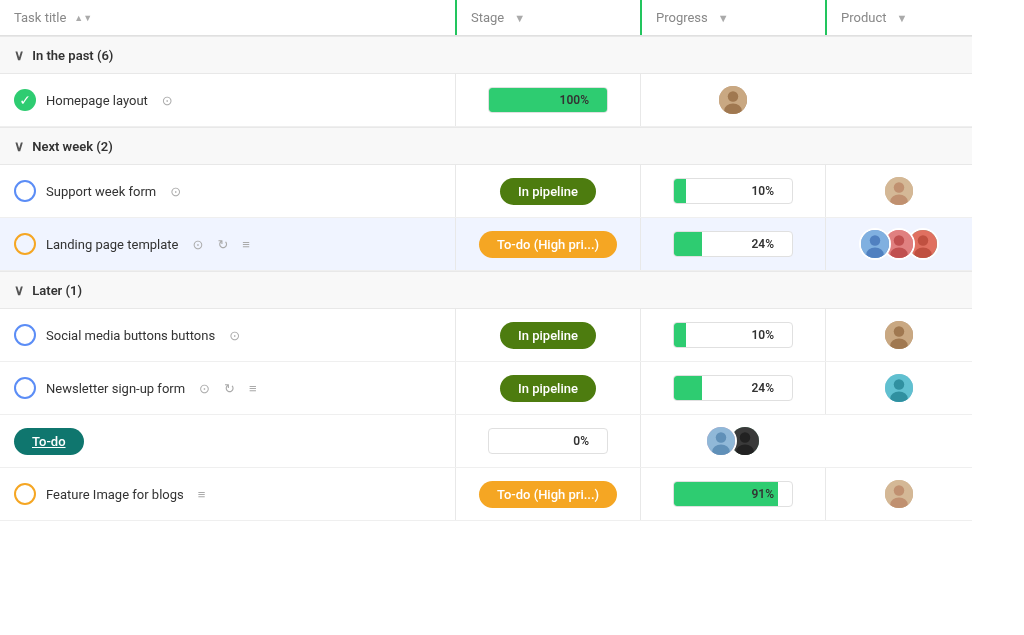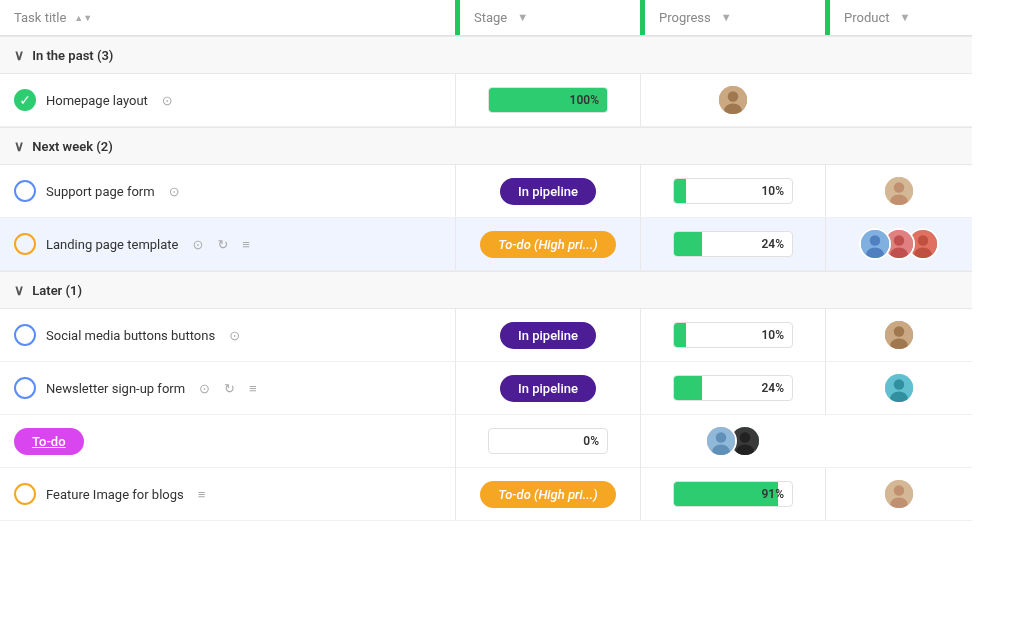--- a/index.html
+++ b/index.html
@@ -27,21 +27,22 @@
     .th {
       padding: 10px 14px;
       color: #888;
       font-size: 13px;
       font-weight: 400;
       display: flex;
       align-items: center;
       gap: 6px;
     }
     .th:not(:first-child) {
-      border-left: 5px solid #22c55e;
+      border-left: 2px solid #22c55e;
+      align-items: flex-end;
     }
 
     
     .group-header {
       display: flex;
       align-items: center;
       gap: 8px;
       padding: 10px 14px;
       background: #f8f8f8;
       border-top: 1px solid #e8e8e8;
@@ -111,44 +112,44 @@
     
     .stage-badge {
       padding: 6px 18px;
       border-radius: 20px;
       color: white;
       font-size: 13px;
       font-weight: 500;
       white-space: nowrap;
     }
     .badge-complete { background: #2ecc71; }
-    .badge-in-pipeline { background: #4c1d95; }
-    .badge-todo-high { background: #f5a623; font-style: italic; }
-    .badge-todo { background: #d946ef; text-decoration: underline; }
+    .badge-in-pipeline { background: #4d7c0f; }
+    .badge-todo-high { background: #f5a623; }
+    .badge-todo { background: #0f766e; text-decoration: underline; }
 
     
     .progress-container {
       display: flex;
       align-items: center;
       width: 120px;
       border: 1.5px solid #e0e0e0;
       border-radius: 4px;
       height: 26px;
       overflow: hidden;
       position: relative;
       background: #fff;
     }
     .progress-fill {
       height: 100%;
       background: #2ecc71;
       border-radius: 2px 0 0 2px;
     }
     .progress-label {
       position: absolute;
-      right: 8px;
+      right: 18px;
       font-size: 12px;
       font-weight: 600;
       color: #333;
     }
 
     
     .avatar {
       width: 32px;
       height: 32px;
       border-radius: 50%;
@@ -224,21 +225,21 @@
       <span class="dropdown-arrow">▼</span>
     </div>
     <div class="th">
       <span>Product</span>
       <span class="dropdown-arrow">▼</span>
     </div>
   </div>
 
   <div class="group-header">
     <span class="chevron">∨</span>
-    <span>In the past (3)</span>
+    <span>In the past (6)</span>
   </div>
 
   <div class="data-row">
     <div class="cell task-title-cell">
       <div class="status-icon status-complete">✓</div>
       <span>Homepage layout</span>
       <span class="icon-sm">⊙</span>
     </div>
     <div class="cell">
       <div class="progress-container">
@@ -260,21 +261,21 @@
   </div>
 
   <div class="group-header">
     <span class="chevron">∨</span>
     <span>Next week (2)</span>
   </div>
 
   <div class="data-row">
     <div class="cell task-title-cell">
       <div class="status-icon status-in-progress-blue"></div>
-      <span>Support page form</span>
+      <span>Support week form</span>
       <span class="icon-sm">⊙</span>
     </div>
     <div class="cell">
       <span class="stage-badge badge-in-pipeline">In pipeline</span>
     </div>
     <div class="cell">
       <div class="progress-container">
         <div class="progress-fill progress-10"></div>
         <span class="progress-label">10%</span>
       </div>

